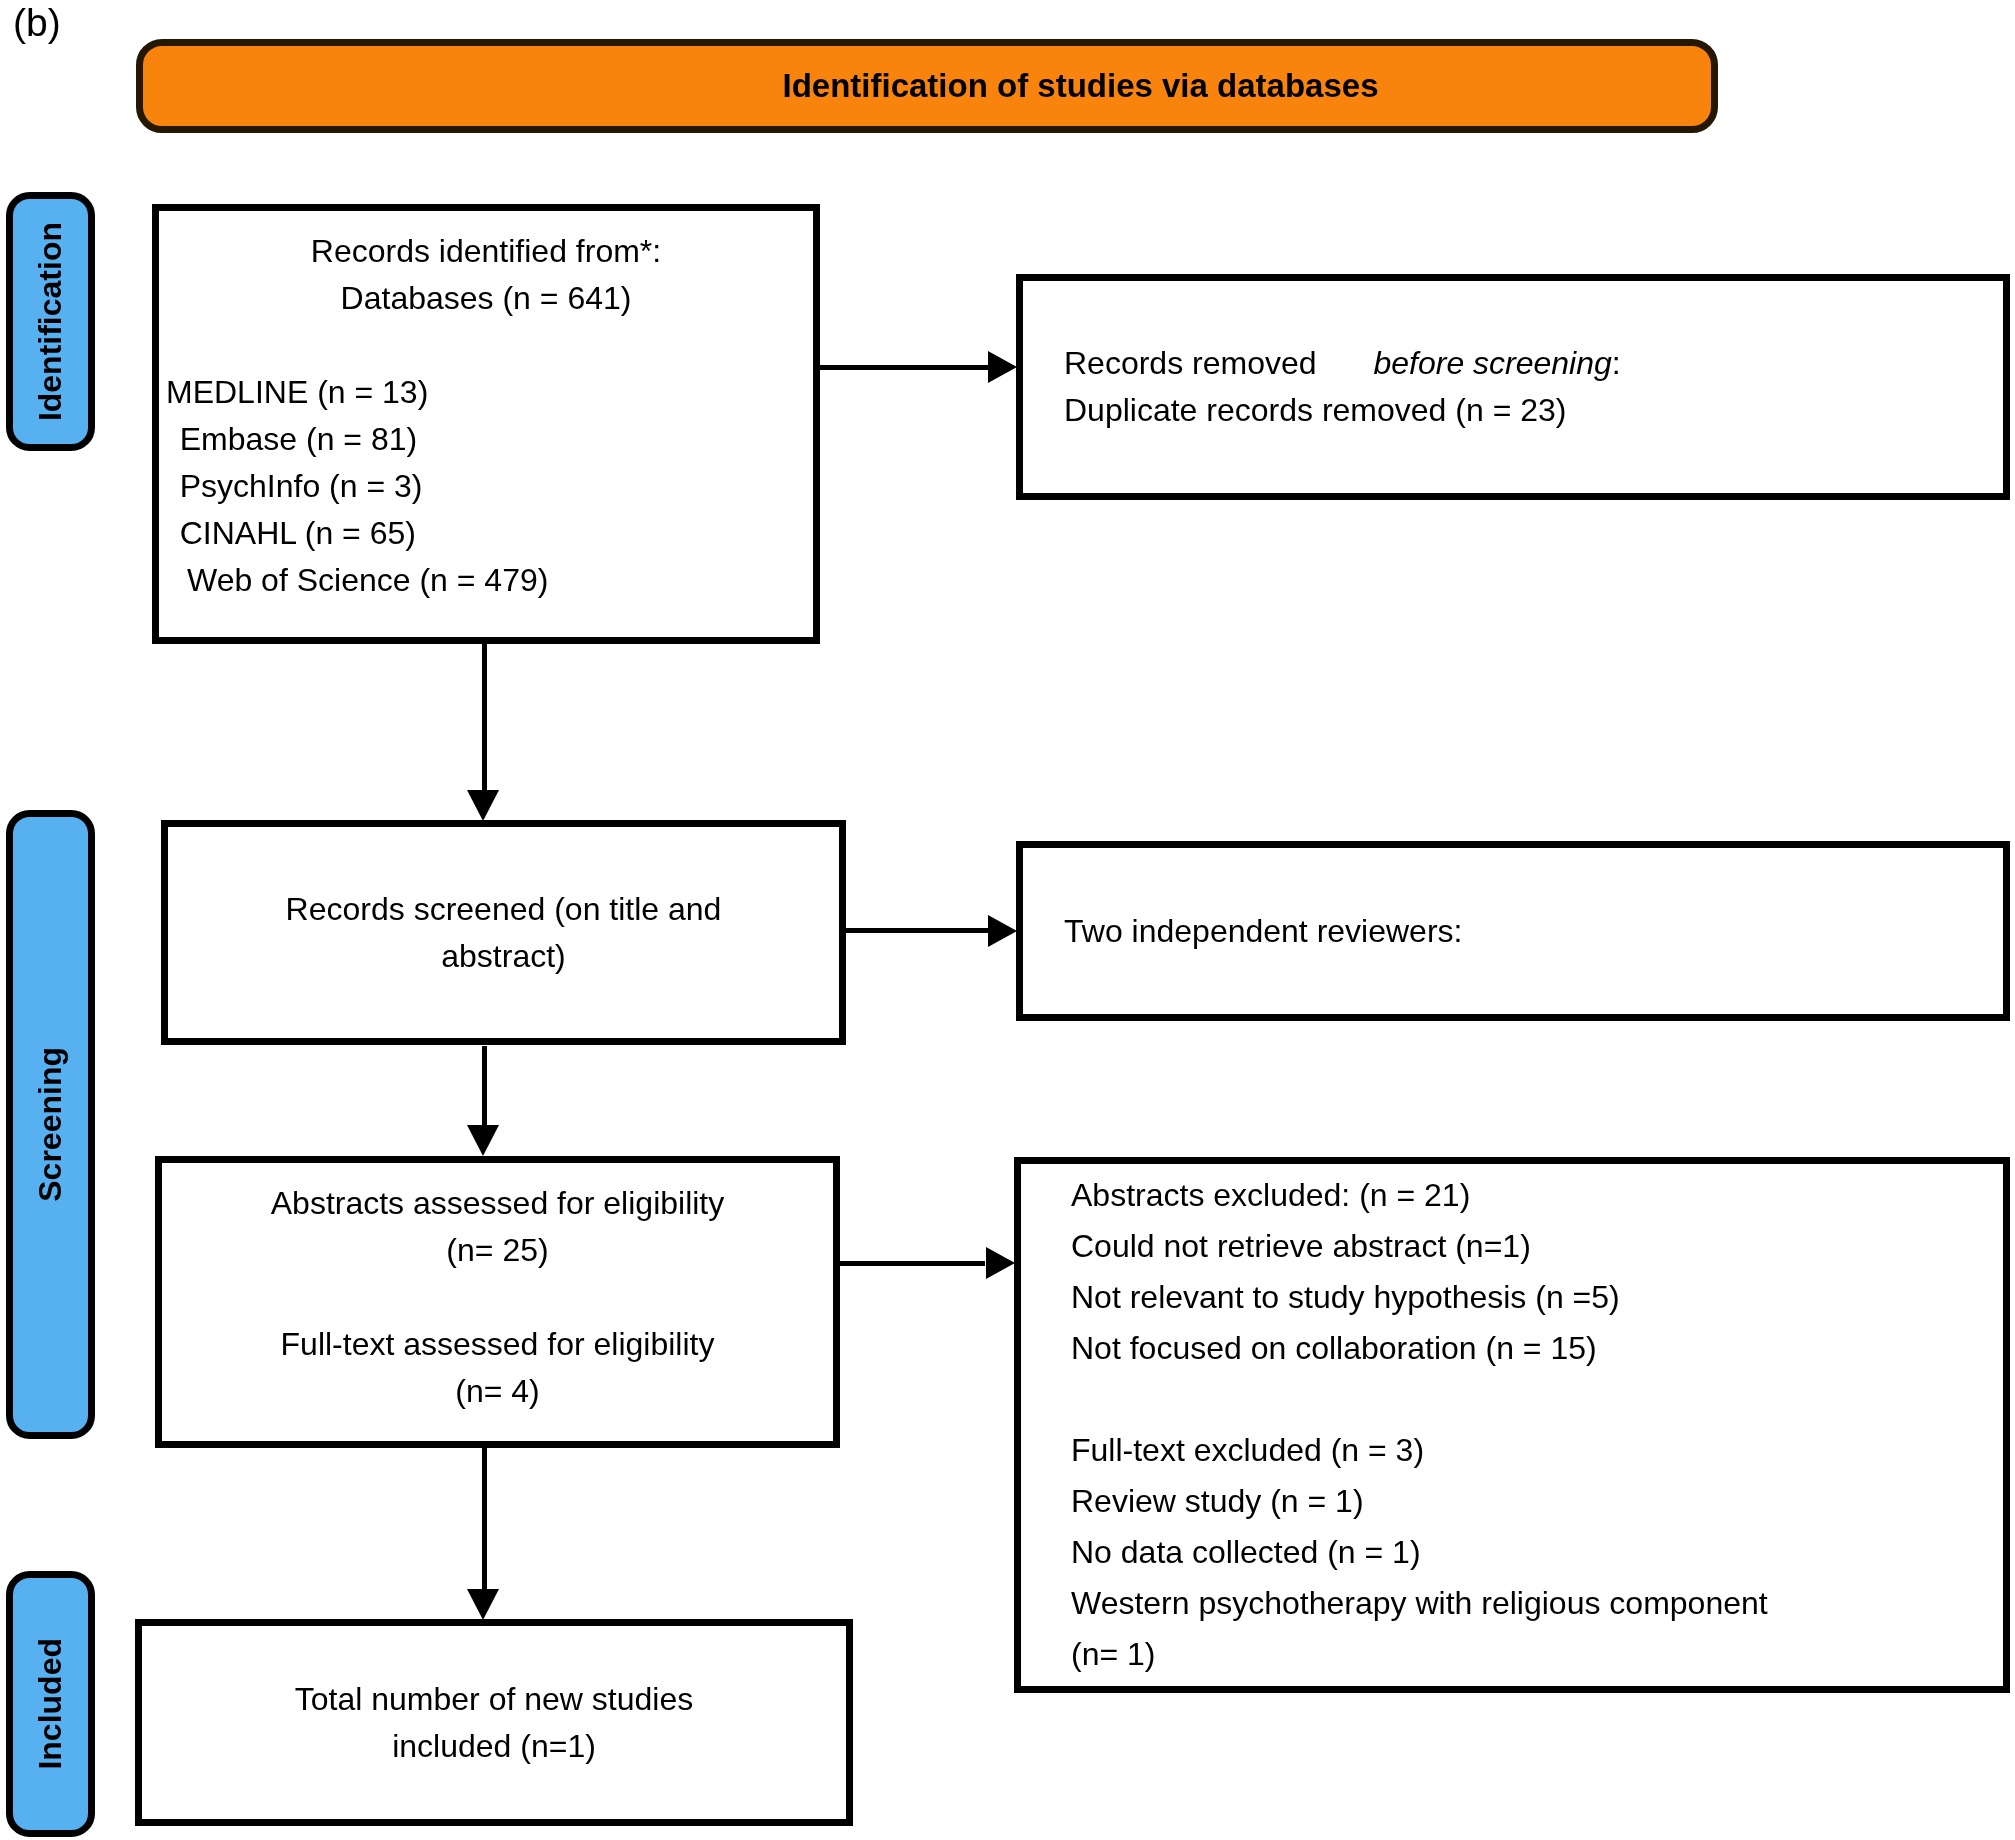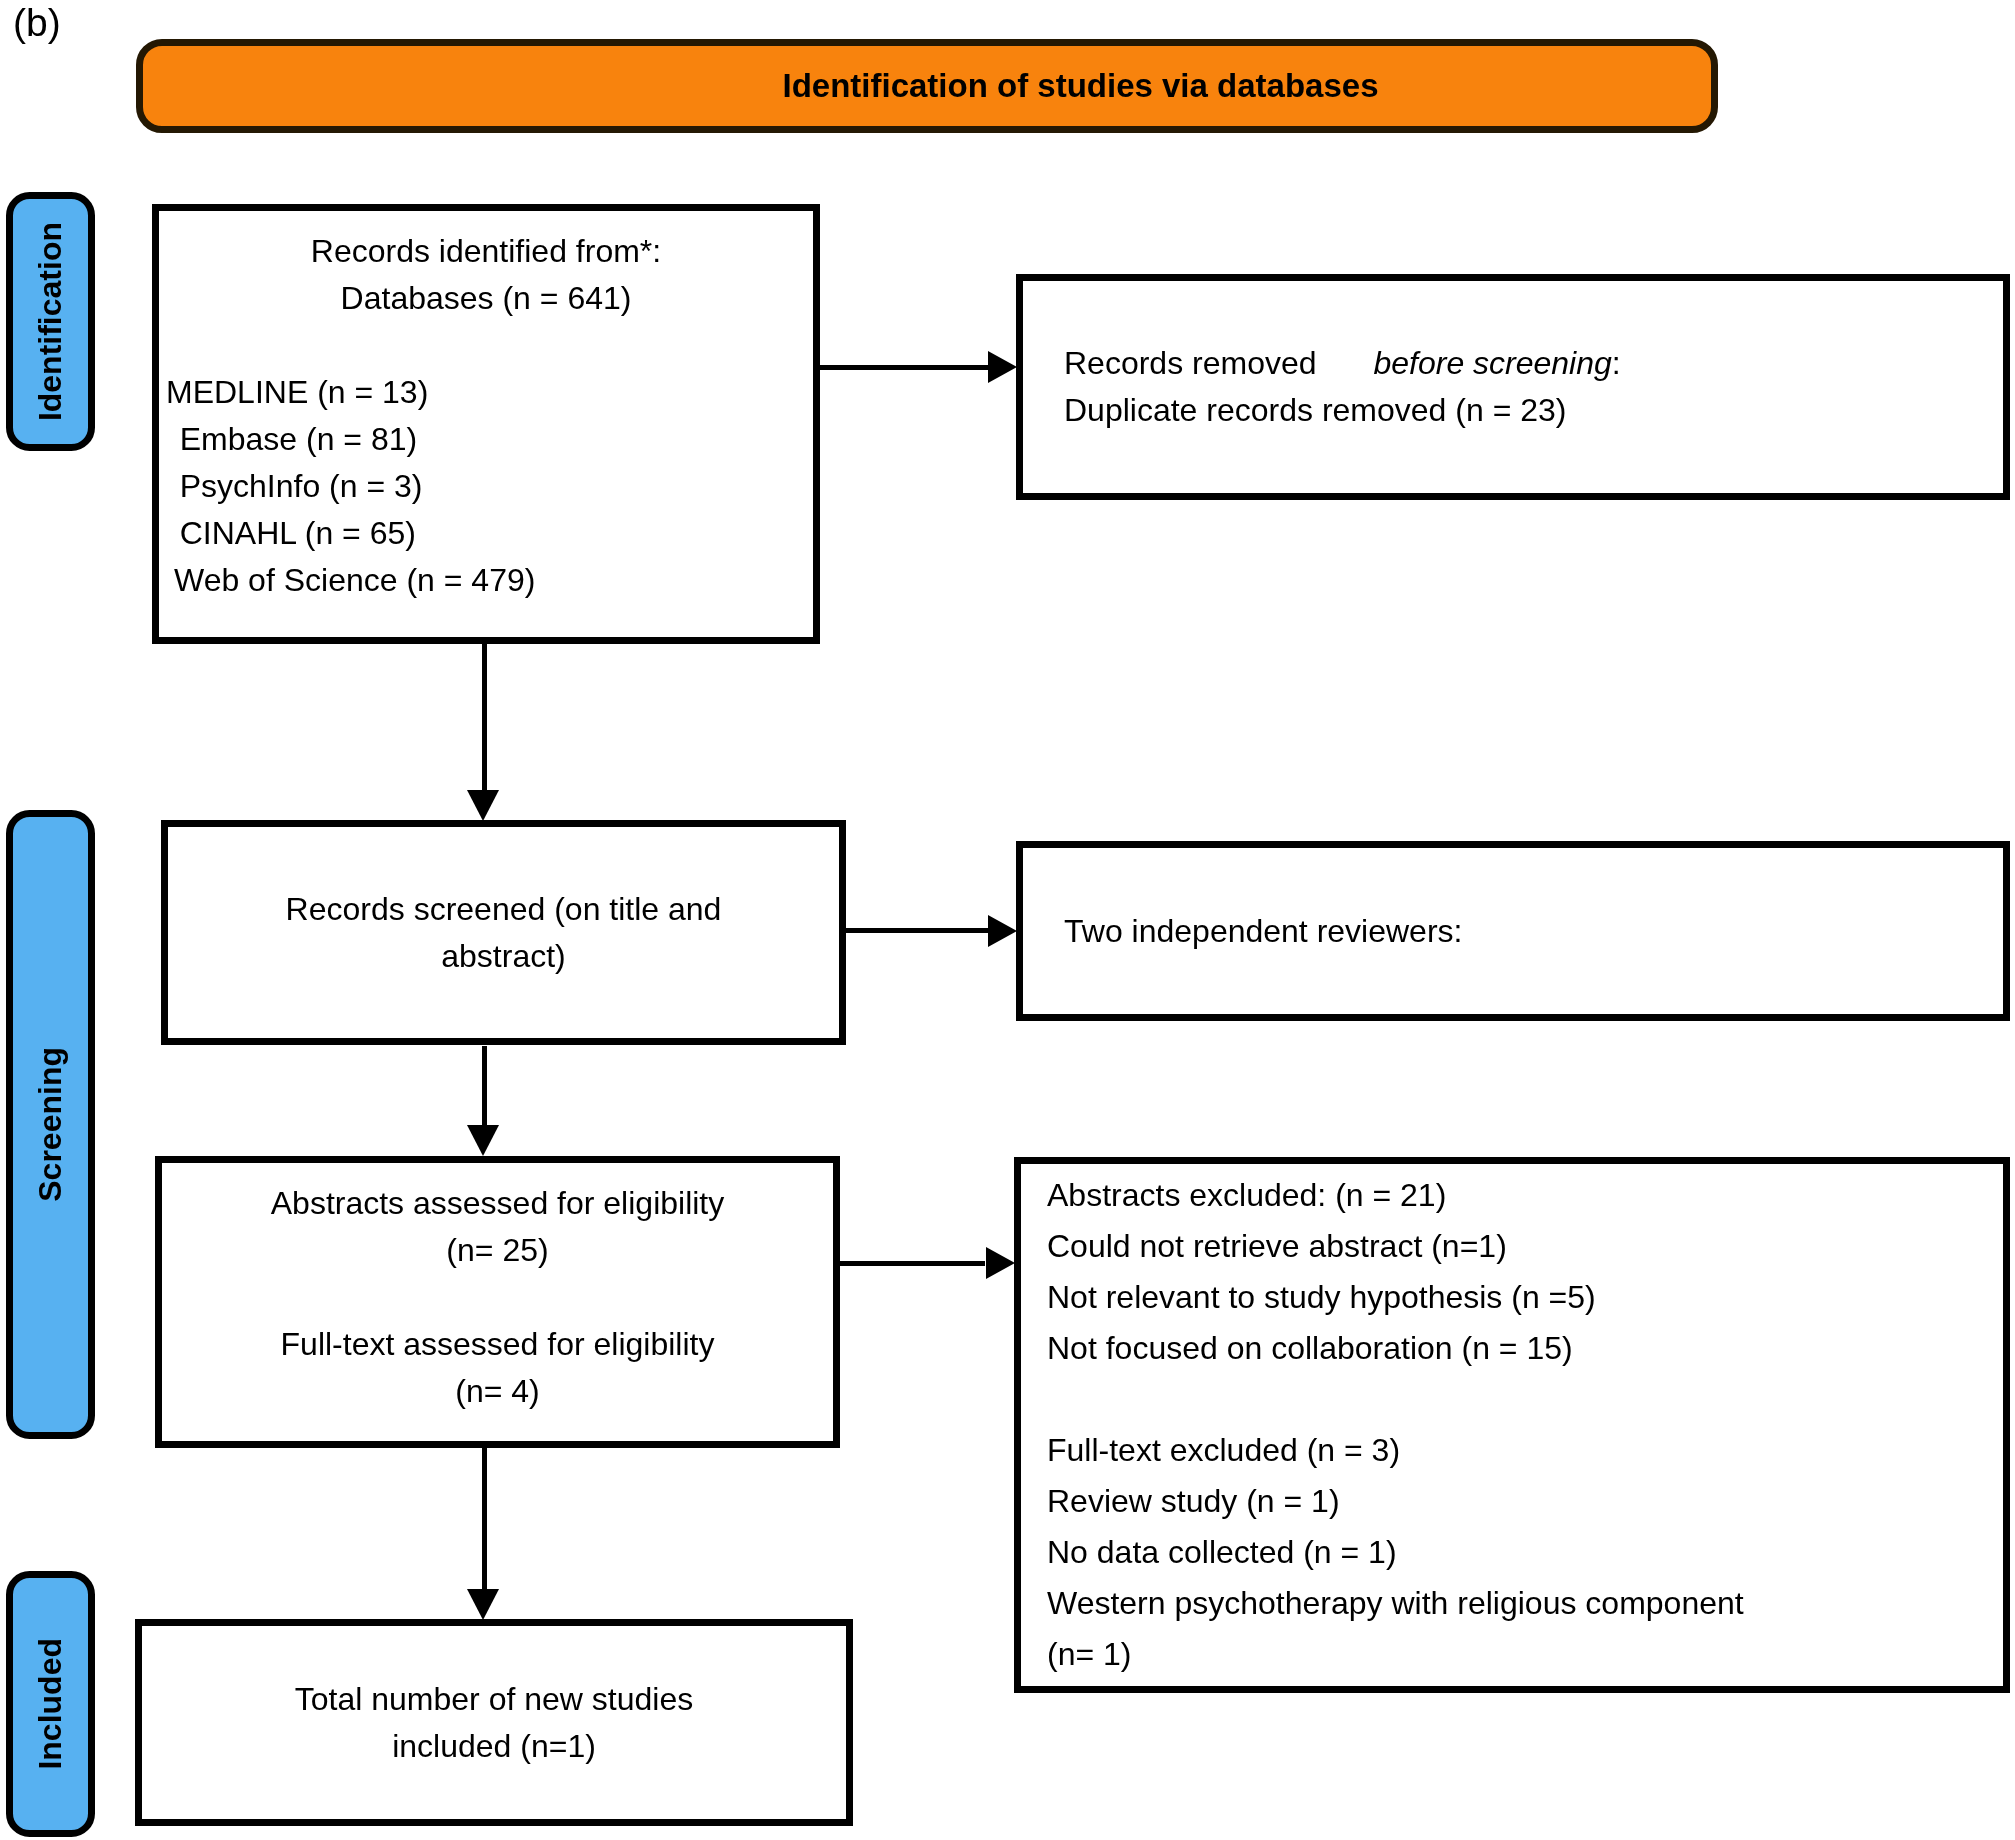--- a/index.html
+++ b/index.html
@@ -80,21 +80,21 @@
   </div>
 
   <div class="box pad-top" style="left:152px;top:204px;width:668px;height:440px;">
     <div class="cline">Records identified from*:</div>
     <div class="cline">Databases (n = 641)</div>
     <div class="cline"></div>
     <div class="lline" style="padding-left:7px;">MEDLINE (n = 13)</div>
     <div class="lline" style="padding-left:20.7px;">Embase (n = 81)</div>
     <div class="lline" style="padding-left:20.7px;">PsychInfo (n = 3)</div>
     <div class="lline" style="padding-left:20.7px;">CINAHL (n = 65)</div>
-    <div class="lline" style="padding-left:15px;">Web of Science (n = 479)</div>
+    <div class="lline" style="padding-left:28px;">Web of Science (n = 479)</div>
   </div>
 
   <div class="box vcenter" style="left:1016px;top:274px;width:994px;height:226px;padding-left:41px;">
     <div class="lline"><span>Records removed </span><span class="it">before screening</span><span>:</span></div>
     <div class="lline">Duplicate records removed (n = 23)</div>
   </div>
 
   <div class="box vcenter" style="left:161px;top:820px;width:685px;height:225px;">
     <div class="cline">Records screened (on title and</div>
     <div class="cline">abstract)</div>
@@ -105,21 +105,21 @@
   </div>
 
   <div class="box pad-top" style="left:155px;top:1156px;width:685px;height:292px;">
     <div class="cline">Abstracts assessed for eligibility</div>
     <div class="cline">(n= 25)</div>
     <div class="cline"></div>
     <div class="cline">Full-text assessed for eligibility</div>
     <div class="cline">(n= 4)</div>
   </div>
 
-  <div class="box vcenter" style="left:1014px;top:1157px;width:996px;height:536px;padding-left:26px;padding-right:23.6px;">
+  <div class="box vcenter" style="left:1014px;top:1157px;width:996px;height:536px;padding-left:50px;padding-right:23.6px;">
     <div class="lline" style="line-height:51px;min-height:51px;">Abstracts excluded: (n = 21)</div>
     <div class="lline" style="line-height:51px;min-height:51px;">Could not retrieve abstract (n=1)</div>
     <div class="lline" style="line-height:51px;min-height:51px;">Not relevant to study hypothesis (n =5)</div>
     <div class="lline" style="line-height:51px;min-height:51px;">Not focused on collaboration (n = 15)</div>
     <div class="lline" style="line-height:51px;min-height:51px;"></div>
     <div class="lline" style="line-height:51px;min-height:51px;">Full-text excluded (n = 3)</div>
     <div class="lline" style="line-height:51px;min-height:51px;">Review study (n = 1)</div>
     <div class="lline" style="line-height:51px;min-height:51px;">No data collected (n = 1)</div>
     <div class="lline" style="line-height:51px;min-height:51px;">Western psychotherapy with religious component</div>
     <div class="lline" style="line-height:51px;min-height:51px;">(n= 1)</div>

